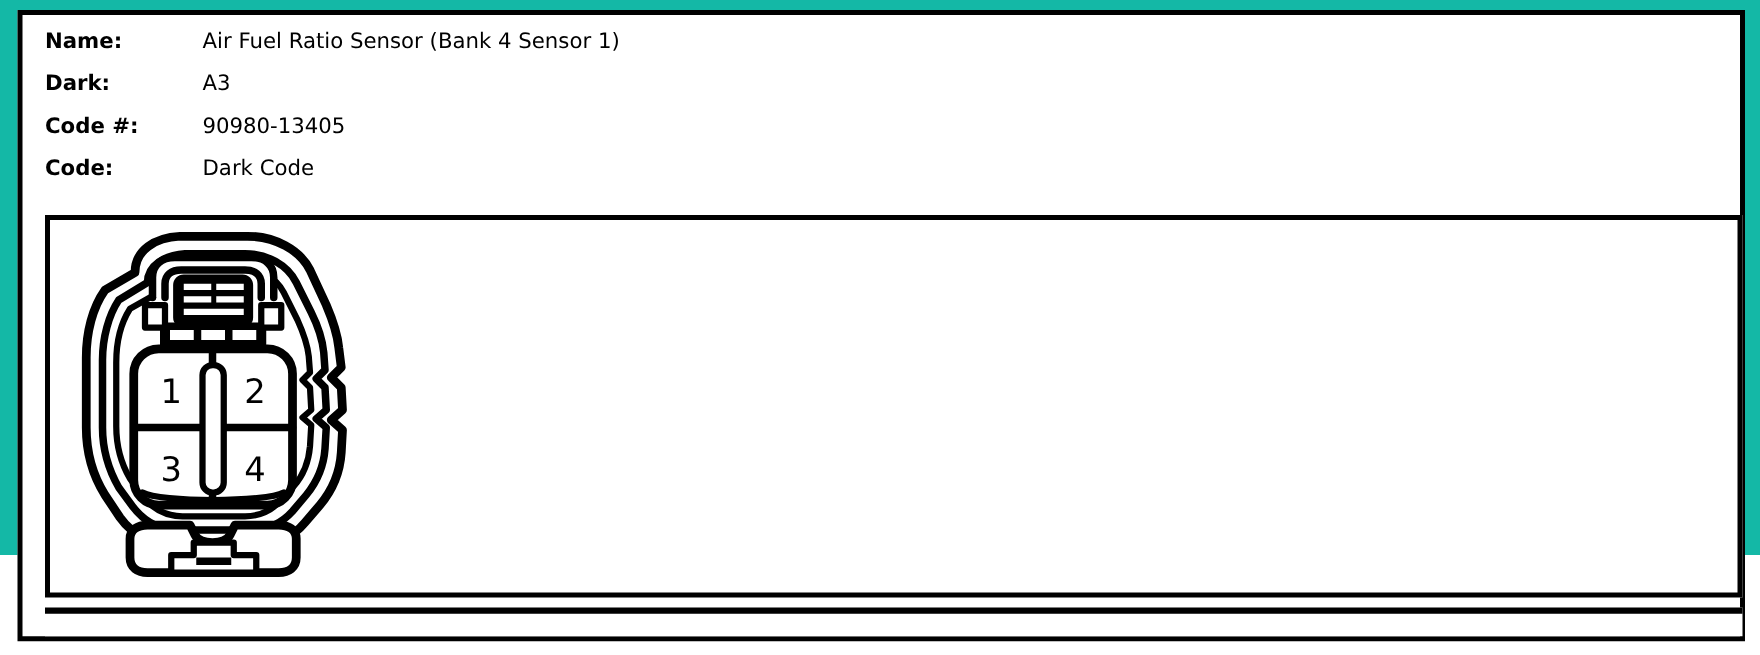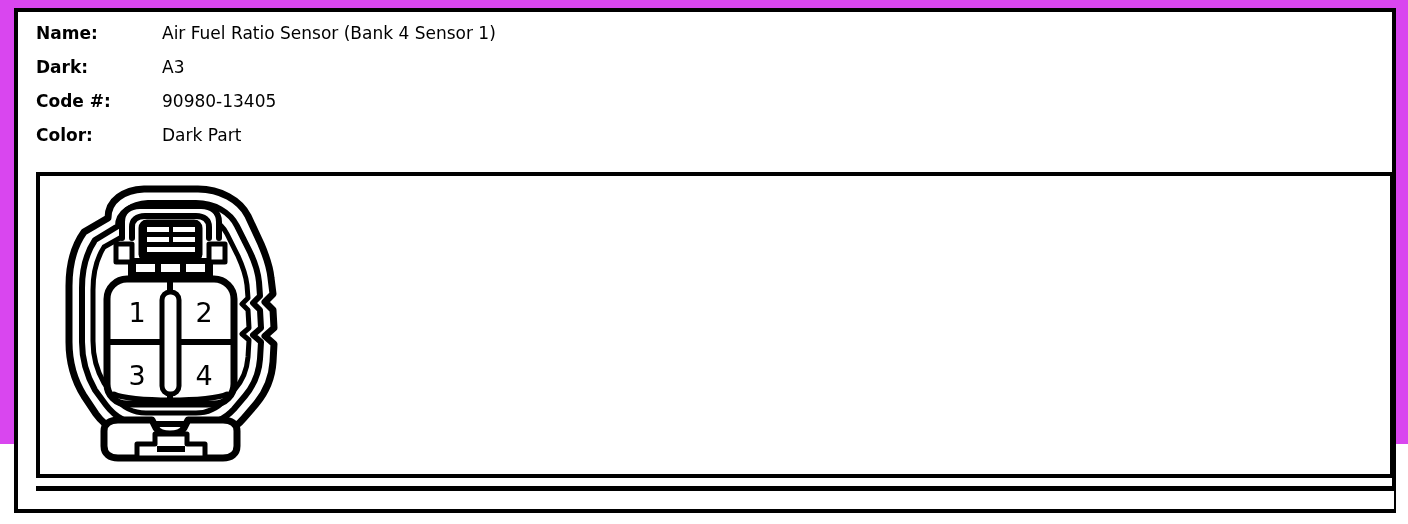--- a/index.html
+++ b/index.html
@@ -12,21 +12,21 @@
     height: 524px;
     font-family: "DejaVu Sans", sans-serif;
     color: #000000;
     overflow: hidden;
   }
 
   #page {
     position: relative;
     width: 1408px;
     height: 444px;
-    background: #d946ef;
+    background: #14b8a6;
   }
 
   
   .outer-frame {
     position: absolute;
     left: 14px;
     top: 8px;
     width: 1382px;
     height: 505px;
     border: 4px solid #000000;
@@ -110,22 +110,22 @@
       <div class="spec-label">Dark:</div>
       <div class="spec-value">A3</div>
     </div>
 
     <div class="spec-row">
       <div class="spec-label">Code #:</div>
       <div class="spec-value">90980-13405</div>
     </div>
 
     <div class="spec-row">
-      <div class="spec-label">Color:</div>
-      <div class="spec-value">Dark Part</div>
+      <div class="spec-label">Code:</div>
+      <div class="spec-value">Dark Code</div>
     </div>
 
   </div>
 
   <div class="image-panel">
 
     <svg class="connector-svg" width="245" height="290" viewBox="0 0 245 290">
 
       <g fill="none" stroke="#000000" stroke-linejoin="round" stroke-linecap="round">
 

